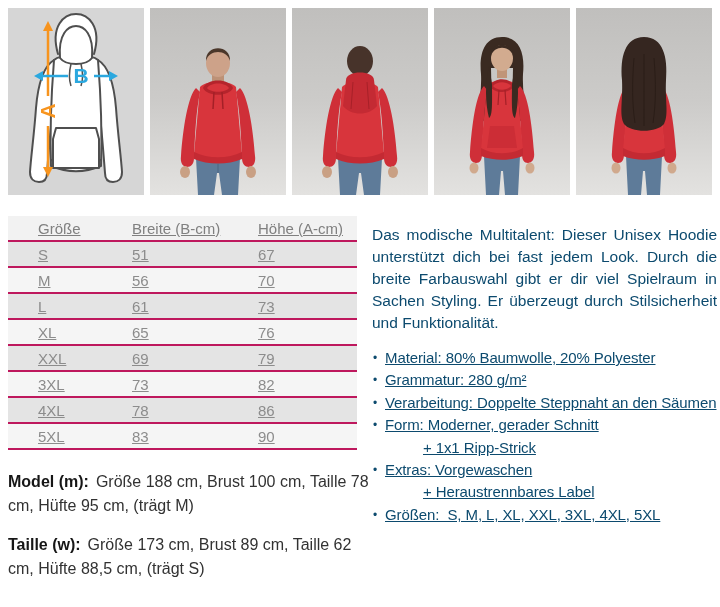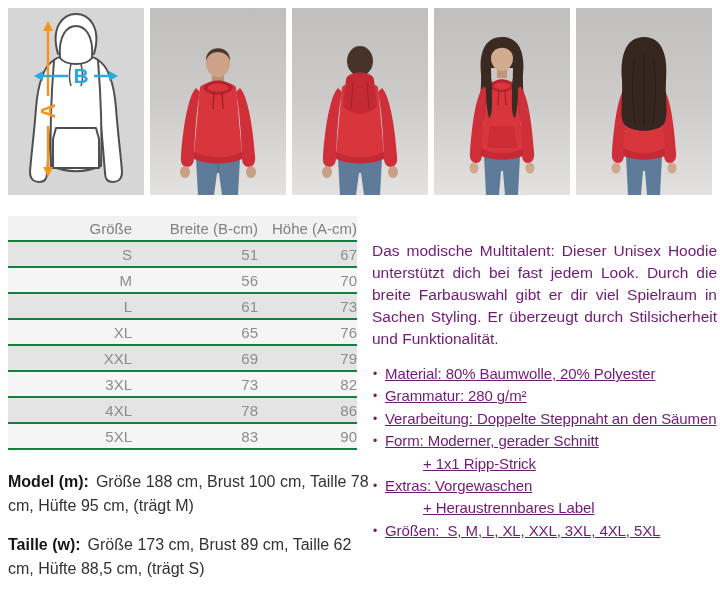--- a/index.html
+++ b/index.html
@@ -16,30 +16,30 @@
   
   table.size-table {
     position:absolute; left:8px; top:216px; width:349px;
     border-collapse:collapse; table-layout:fixed;
     font-size:15px; color:#8c8c8c;
   }
   table.size-table col.c1 { width:124px; }
   table.size-table col.c2 { width:126px; }
   table.size-table col.c3 { width:99px; }
   table.size-table th, table.size-table td {
-    height:24px; padding:0; font-weight:normal; text-align:right;
-    vertical-align:middle; border-bottom:2px solid #15803d;
+    height:24px; padding:0; font-weight:normal; text-align:left;
+    vertical-align:middle; border-bottom:2px solid #be185d;text-decoration:underline;
   }
   table.size-table th:first-child, table.size-table td:first-child { padding-left:30px; }
   table.size-table thead th { background:#f2f2f2; color:#808080; }
   table.size-table tbody tr:nth-child(odd) td  { background:#e4e4e4; }
   table.size-table tbody tr:nth-child(even) td { background:#f5f5f5; }
 
   
-  .right-col { position:absolute; left:372px; top:240px; width:345px; color:#701a75; }
+  .right-col { position:absolute; left:372px; top:224px; width:345px; color:#0c4a6e; }
   .desc-paragraph {
     margin:0; font-size:15.5px; line-height:22px; text-align:justify;
   }
   .bullet-list { margin-top:13px; font-size:15px; line-height:22.4px; letter-spacing:-0.1px; }
   .bullet-line { display:flex; }
   .bullet-line .marker { flex:none; width:12px; padding-left:1px; font-size:12px; }
   .bullet-line.indent { padding-left:51px; }
   .bullet-line .btext { white-space:pre-wrap;text-decoration:underline; }
 
   

